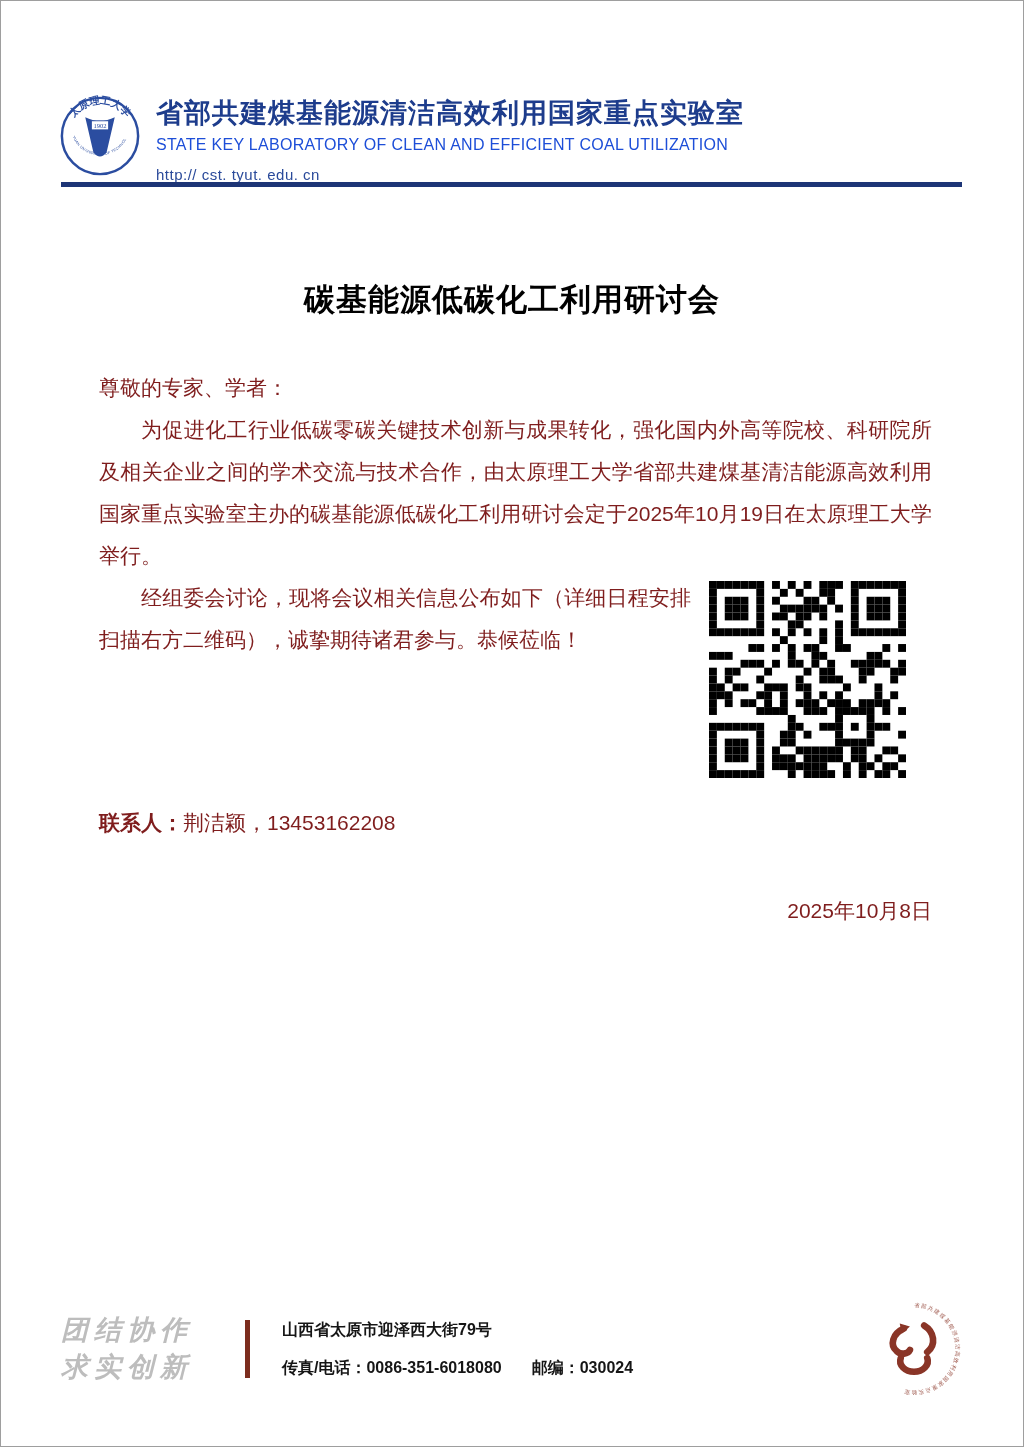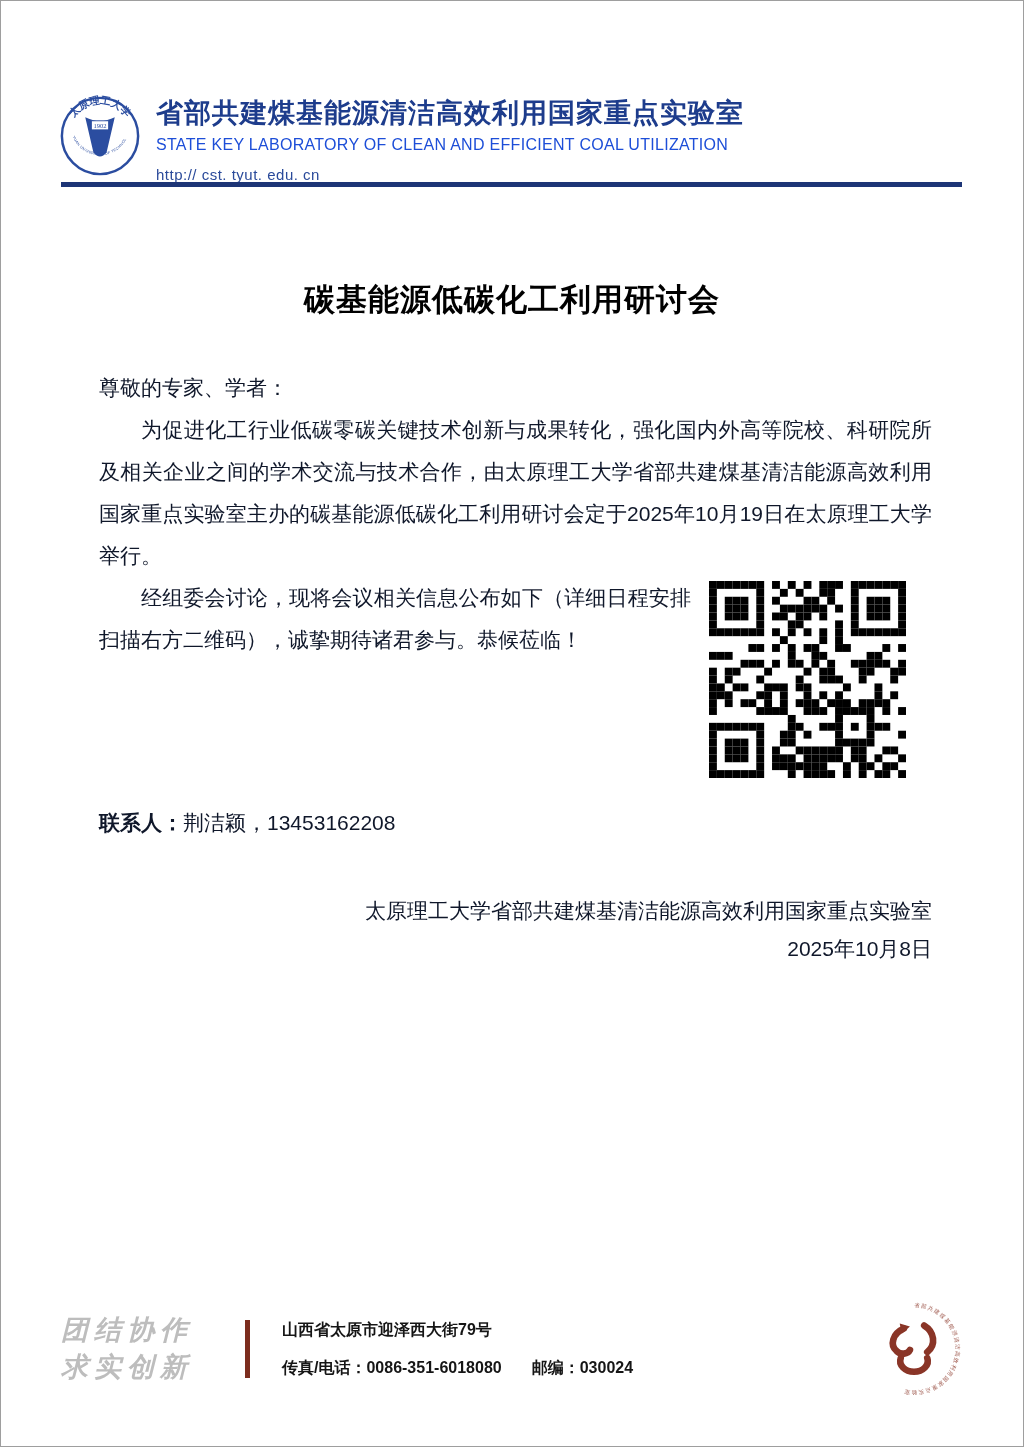--- a/index.html
+++ b/index.html
@@ -14,21 +14,21 @@
   .head-text{padding-top:2px;}
   .org-cn{font-size:27px;font-weight:bold;color:#1d3c8c;letter-spacing:1px;line-height:32px;}
   .org-en{font-size:16px;color:#1d4ed8;margin-top:7px;letter-spacing:0.3px;font-weight:500;}
   .org-url{font-size:15px;color:#2a4a9a;margin-top:12px;letter-spacing:0.5px;}
   .head-rule{position:absolute;top:181px;left:60px;right:61px;height:5px;background:#1d3576;}
   
   .doc-title{position:absolute;top:278px;left:0;right:0;text-align:center;
     font-size:31px;font-weight:900;color:#000;letter-spacing:1px;}
   
   .doc-body{position:absolute;top:366px;left:98px;width:833px;
-    font-size:21px;line-height:42px;color:#0f172a;text-align:justify;}
+    font-size:21px;line-height:42px;color:#7f1d1d;text-align:justify;}
   .indent{text-indent:2em;margin:0;}
   p{margin:0;}
   .qr-box{float:right;width:197px;height:197px;margin:4px 26px 10px 18px;}
   .qr-box svg{display:block;width:197px;height:197px;}
   .contact-line{clear:both;padding-top:14px;}
   .contact-label{font-weight:bold;}
   .signature{margin-top:48px;text-align:right;line-height:38px;}
   
   .page-footer{position:absolute;left:60px;right:58px;bottom:46px;
     display:flex;align-items:center;gap:12px;}
@@ -390,21 +390,20 @@
             <rect x="176" y="192" width="8" height="8" fill="#000"></rect>
             <rect x="192" y="192" width="8" height="8" fill="#000"></rect>
           </svg>
       </div>
       <p class="indent">经组委会讨论，现将会议相关信息公布如下（详细日程安排扫描右方二维码），诚挚期待诸君参与。恭候莅临！</p>
     </div>
     <p class="contact-line">
       <span class="contact-label">联系人：</span><span>荆洁颖，13453162208</span>
     </p>
     <div class="signature">
-      <div>太原理工大学省部共建煤基清洁能源高效利用国家重点实验室</div>
       <div>2025年10月8日</div>
     </div>
   </div>
 
   <div class="page-footer">
     <div class="motto">
       <div>团结协作</div>
       <div>求实创新</div>
     </div>
     <div class="footer-bar"></div>

